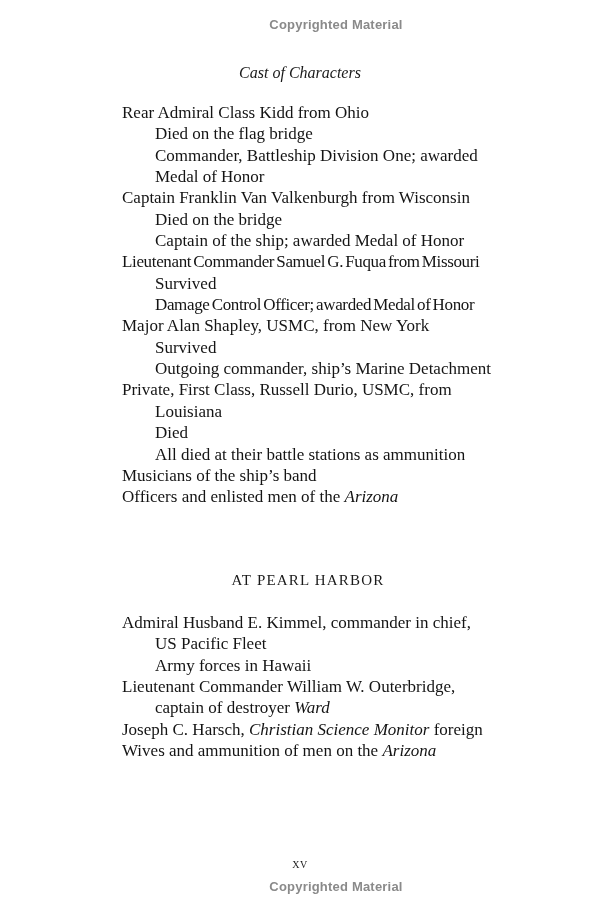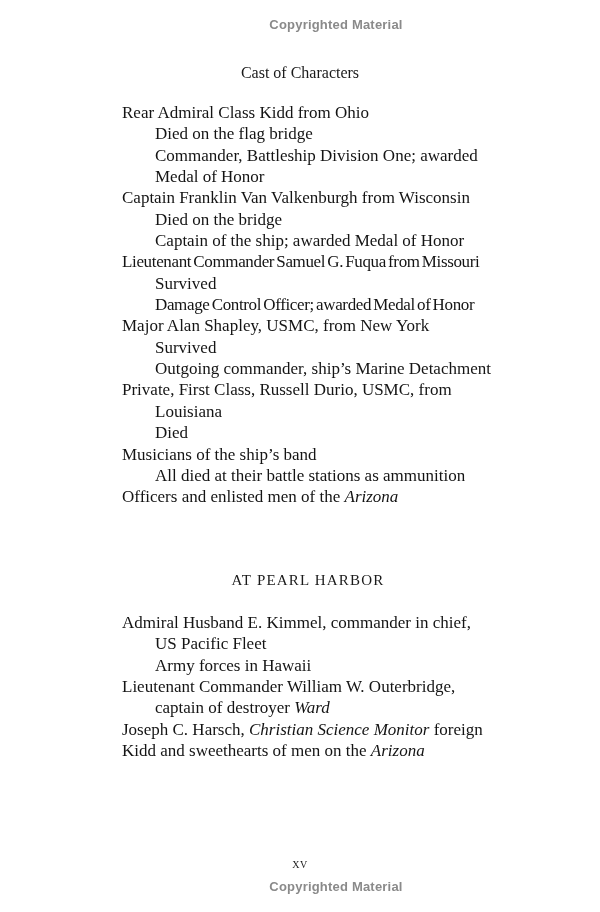--- a/index.html
+++ b/index.html
@@ -25,20 +25,21 @@
     margin-left: 36px;
   }
   .watermark-top { top: 17px; }
   .watermark-bottom { top: 879px; }
   .chapter-heading {
     position: absolute;
     top: 64px;
     left: 0;
     width: 600px;
     text-align: center;
+    font-style: italic;
     font-size: 16px;
     color: #1a1a1a;
   }
   .list-block {
     position: absolute;
     left: 122px;
     width: 368px;
   }
   .list-cast { top: 102px; }
   .list-pearl { top: 612px; }
@@ -92,34 +93,34 @@
     <div class="line indent"><span>Captain of the ship; awarded Medal of Honor</span></div>
     <div class="line tight"><span>Lieutenant Commander Samuel G. Fuqua from Missouri</span></div>
     <div class="line indent"><span>Survived</span></div>
     <div class="line indent tight"><span>Damage Control Officer; awarded Medal of Honor</span></div>
     <div class="line"><span>Major Alan Shapley, USMC, from New York</span></div>
     <div class="line indent"><span>Survived</span></div>
     <div class="line indent"><span>Outgoing commander, ship’s Marine Detachment</span></div>
     <div class="line"><span>Private, First Class, Russell Durio, USMC, from</span></div>
     <div class="line indent"><span>Louisiana</span></div>
     <div class="line indent"><span>Died</span></div>
+    <div class="line indent"><span>All died at their battle stations as ammunition</span></div>
     <div class="line"><span>Musicians of the ship’s band</span></div>
-    <div class="line indent"><span>All died at their battle stations as ammunition</span></div>
     <div class="line"><span>Officers and enlisted men of the </span><span class="ital">Arizona</span></div>
   </div>
 
   <div class="section-heading">AT PEARL HARBOR</div>
 
   <div class="list-block list-pearl">
     <div class="line"><span>Admiral Husband E. Kimmel, commander in chief,</span></div>
     <div class="line indent"><span>US Pacific Fleet</span></div>
     <div class="line indent"><span>Army forces in Hawaii</span></div>
     <div class="line"><span>Lieutenant Commander William W. Outerbridge,</span></div>
     <div class="line indent"><span>captain of destroyer </span><span class="ital">Ward</span></div>
     <div class="line"><span>Joseph C. Harsch, </span><span class="ital">Christian Science Monitor</span><span> foreign</span></div>
-    <div class="line"><span>Kidd and sweethearts of men on the </span><span class="ital">Arizona</span></div>
+    <div class="line"><span>Wives and ammunition of men on the </span><span class="ital">Arizona</span></div>
   </div>
 
   <div class="page-number">xv</div>
 
   <div class="watermark watermark-bottom">Copyrighted Material</div>
 
 </div>
 
 </body></html>

